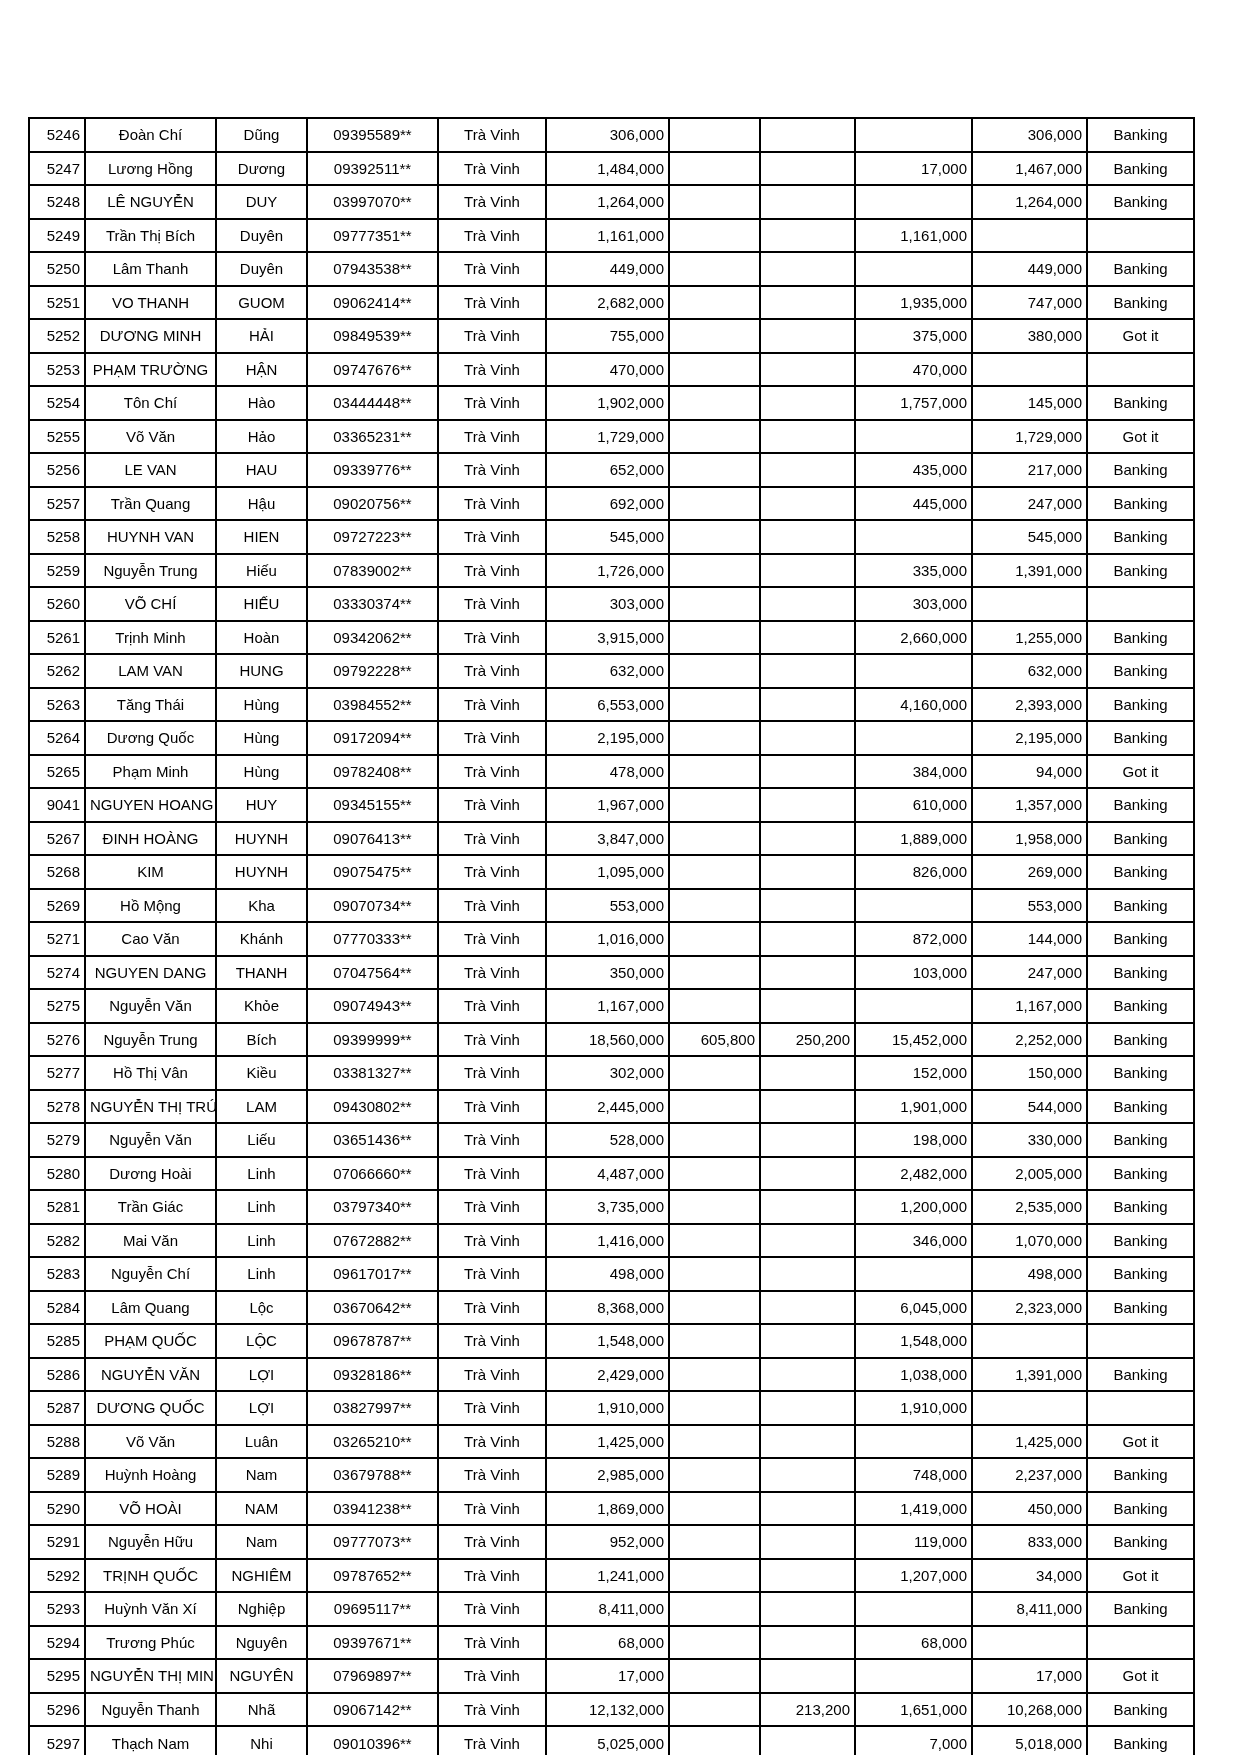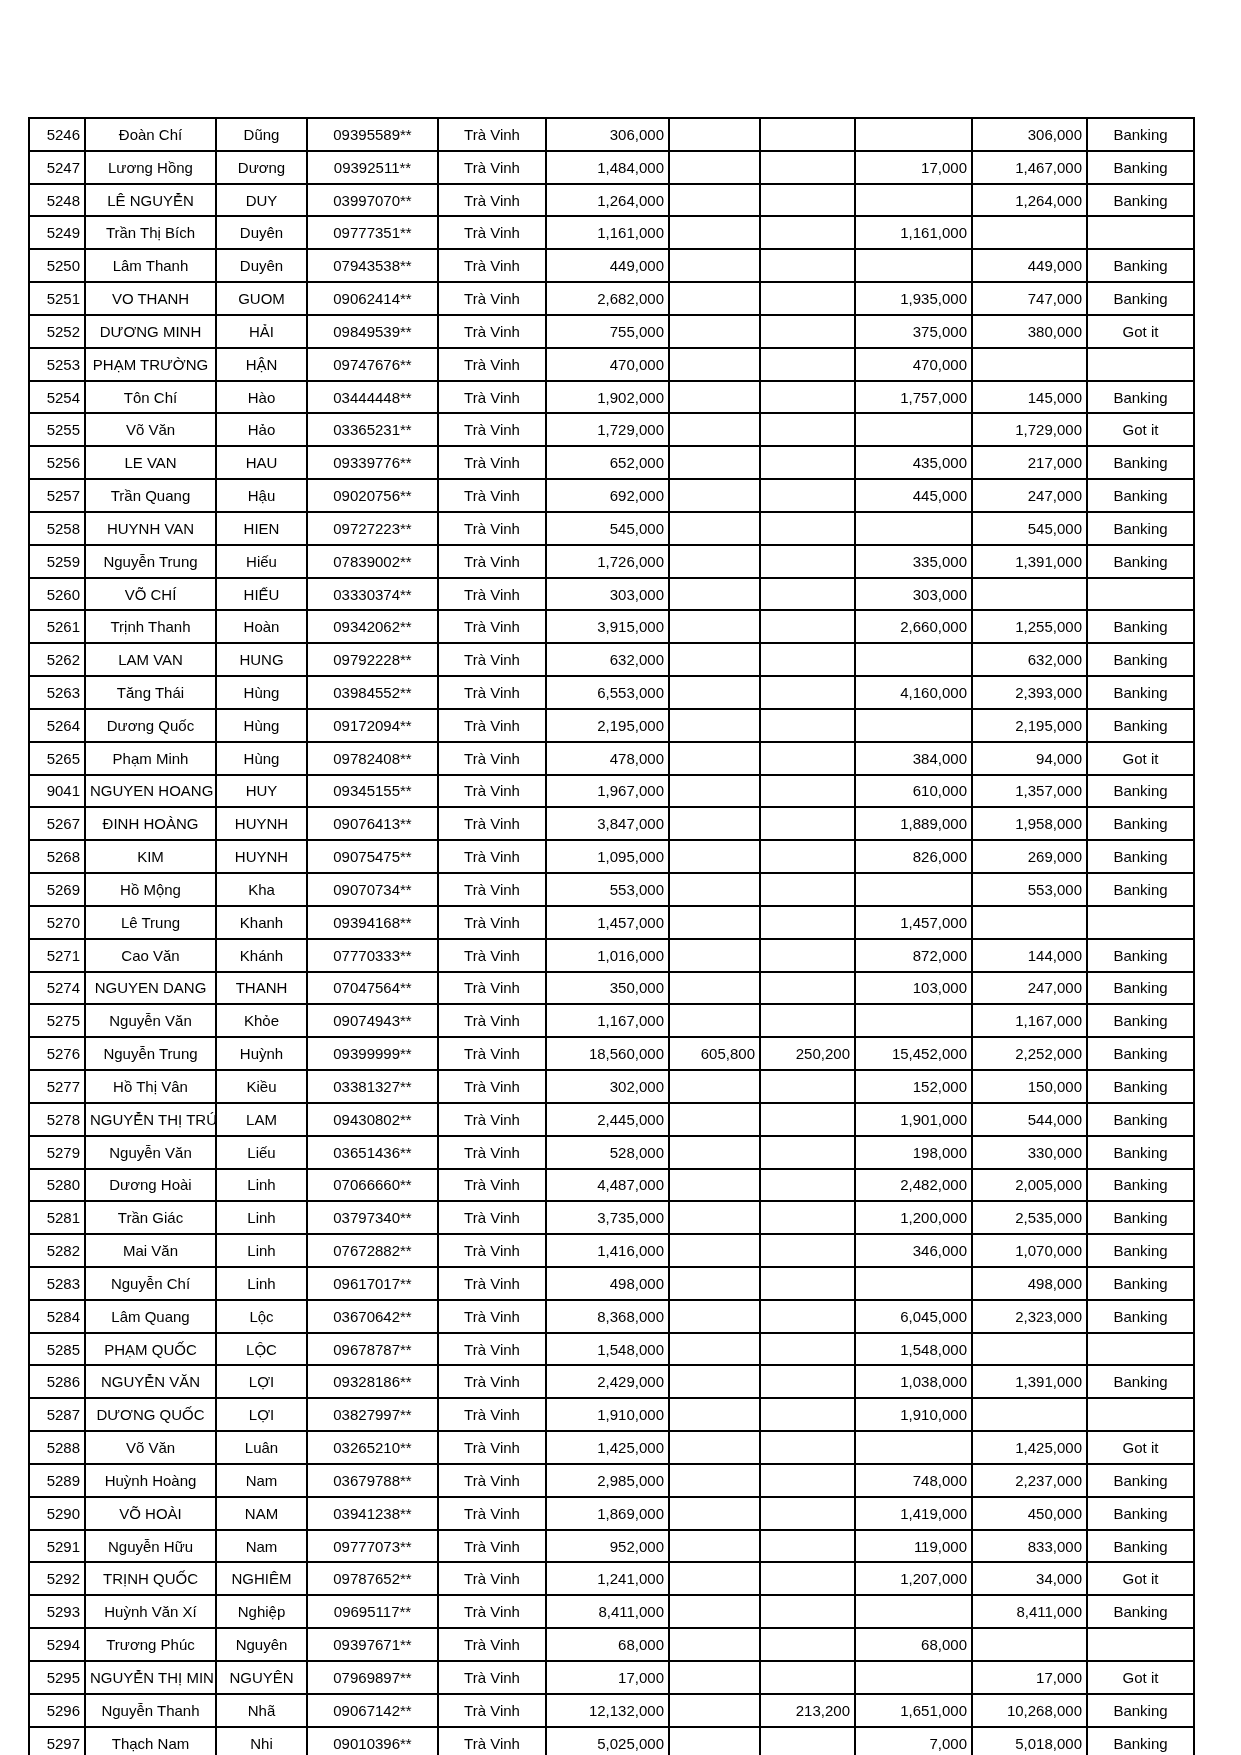--- a/index.html
+++ b/index.html
@@ -253,21 +253,21 @@
           <td class="center">Trà Vinh</td>
           <td class="right">303,000</td>
           <td class="right"></td>
           <td class="right"></td>
           <td class="right">303,000</td>
           <td class="right"></td>
           <td class="center status"></td>
         </tr>
         <tr>
           <td class="right">5261</td>
-          <td class="center">Trịnh Thanh</td>
+          <td class="center">Trịnh Minh</td>
           <td class="center">Hoàn</td>
           <td class="center">09342062**</td>
           <td class="center">Trà Vinh</td>
           <td class="right">3,915,000</td>
           <td class="right"></td>
           <td class="right"></td>
           <td class="right">2,660,000</td>
           <td class="right">1,255,000</td>
           <td class="center status">Banking</td>
         </tr>
@@ -369,33 +369,20 @@
           <td class="center">09070734**</td>
           <td class="center">Trà Vinh</td>
           <td class="right">553,000</td>
           <td class="right"></td>
           <td class="right"></td>
           <td class="right"></td>
           <td class="right">553,000</td>
           <td class="center status">Banking</td>
         </tr>
         <tr>
-          <td class="right">5270</td>
-          <td class="center">Lê Trung</td>
-          <td class="center">Khanh</td>
-          <td class="center">09394168**</td>
-          <td class="center">Trà Vinh</td>
-          <td class="right">1,457,000</td>
-          <td class="right"></td>
-          <td class="right"></td>
-          <td class="right">1,457,000</td>
-          <td class="right"></td>
-          <td class="center status"></td>
-        </tr>
-        <tr>
           <td class="right">5271</td>
           <td class="center">Cao Văn</td>
           <td class="center">Khánh</td>
           <td class="center">07770333**</td>
           <td class="center">Trà Vinh</td>
           <td class="right">1,016,000</td>
           <td class="right"></td>
           <td class="right"></td>
           <td class="right">872,000</td>
           <td class="right">144,000</td>
@@ -423,21 +410,21 @@
           <td class="right">1,167,000</td>
           <td class="right"></td>
           <td class="right"></td>
           <td class="right"></td>
           <td class="right">1,167,000</td>
           <td class="center status">Banking</td>
         </tr>
         <tr>
           <td class="right">5276</td>
           <td class="center">Nguyễn Trung</td>
-          <td class="center">Huỳnh</td>
+          <td class="center">Bích</td>
           <td class="center">09399999**</td>
           <td class="center">Trà Vinh</td>
           <td class="right">18,560,000</td>
           <td class="right">605,800</td>
           <td class="right">250,200</td>
           <td class="right">15,452,000</td>
           <td class="right">2,252,000</td>
           <td class="center status">Banking</td>
         </tr>
         <tr>

